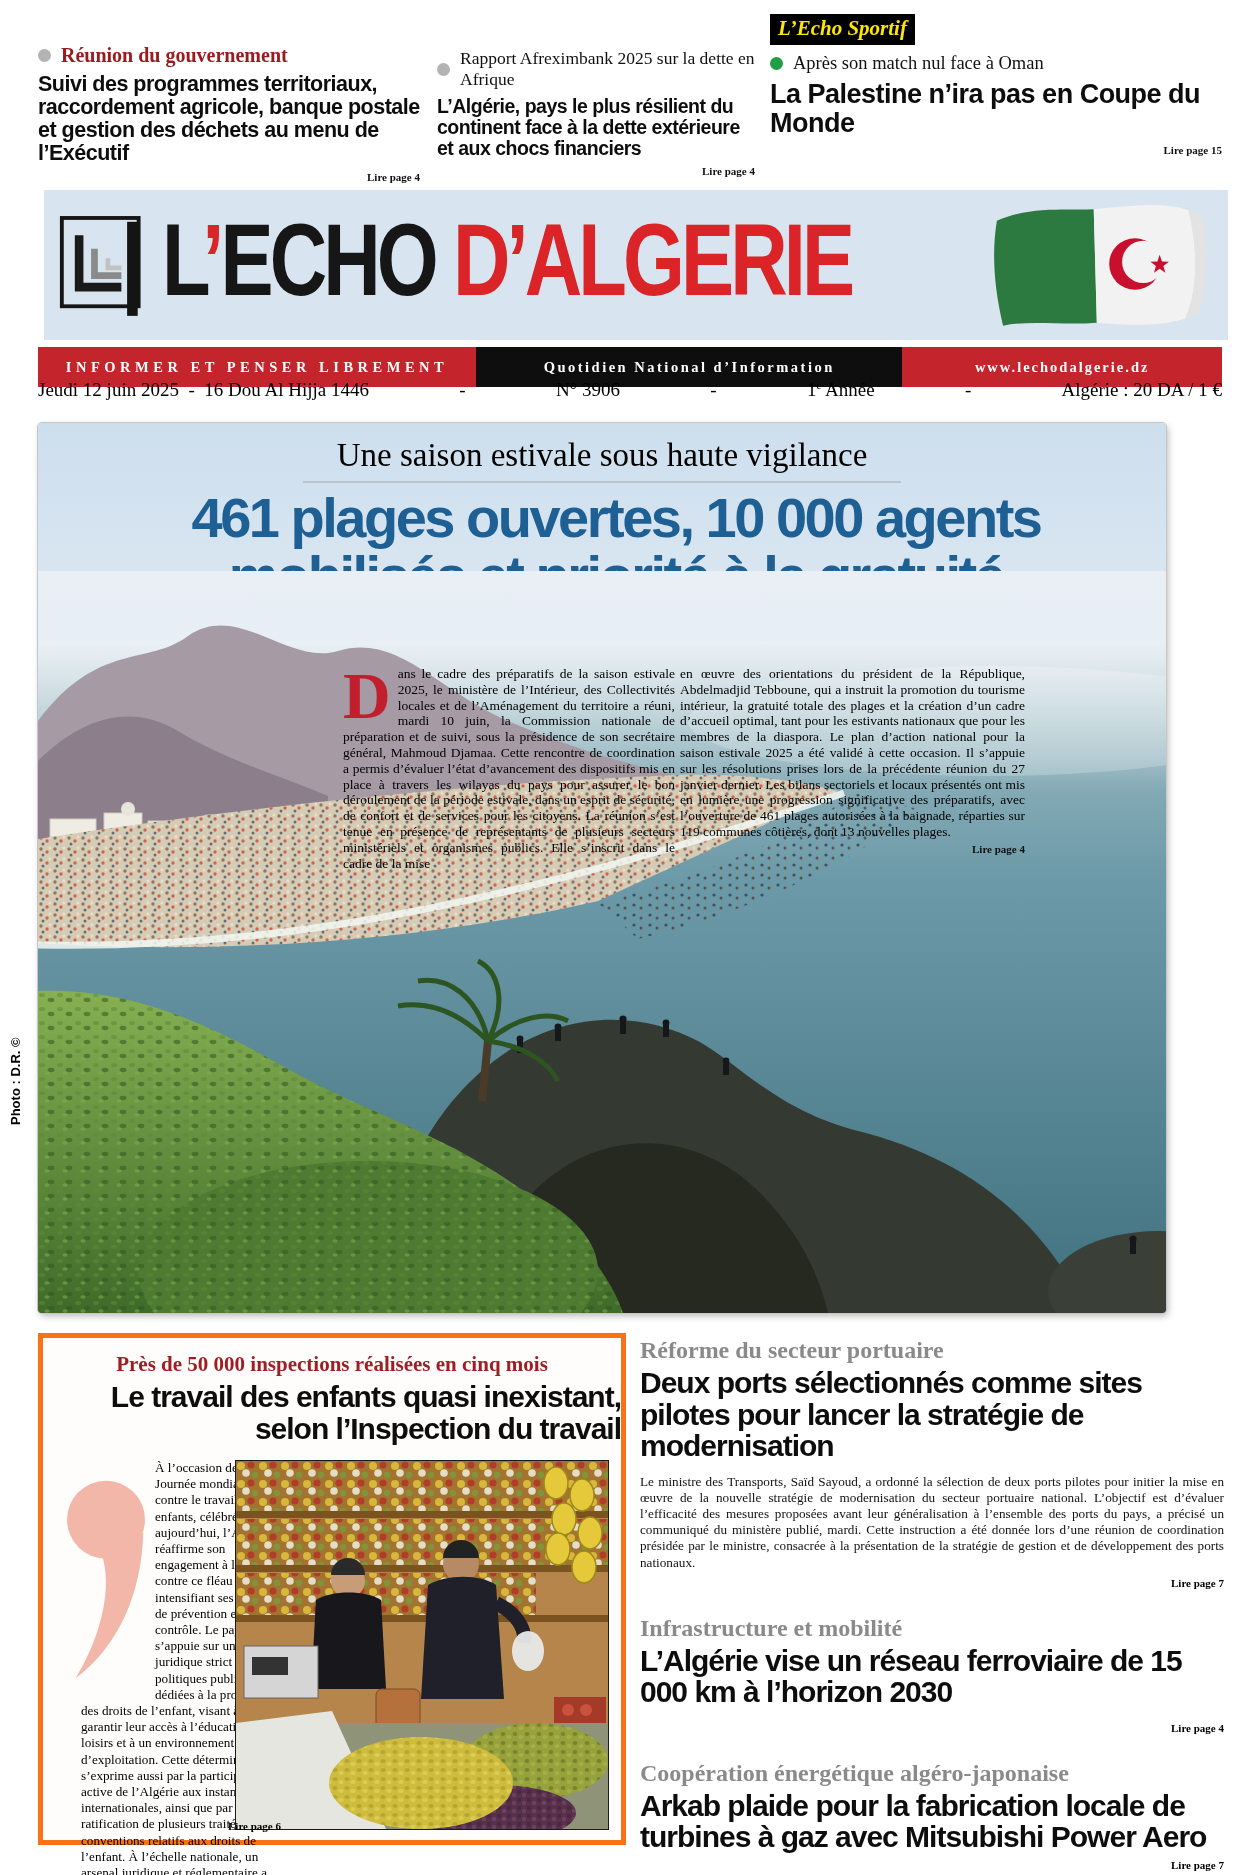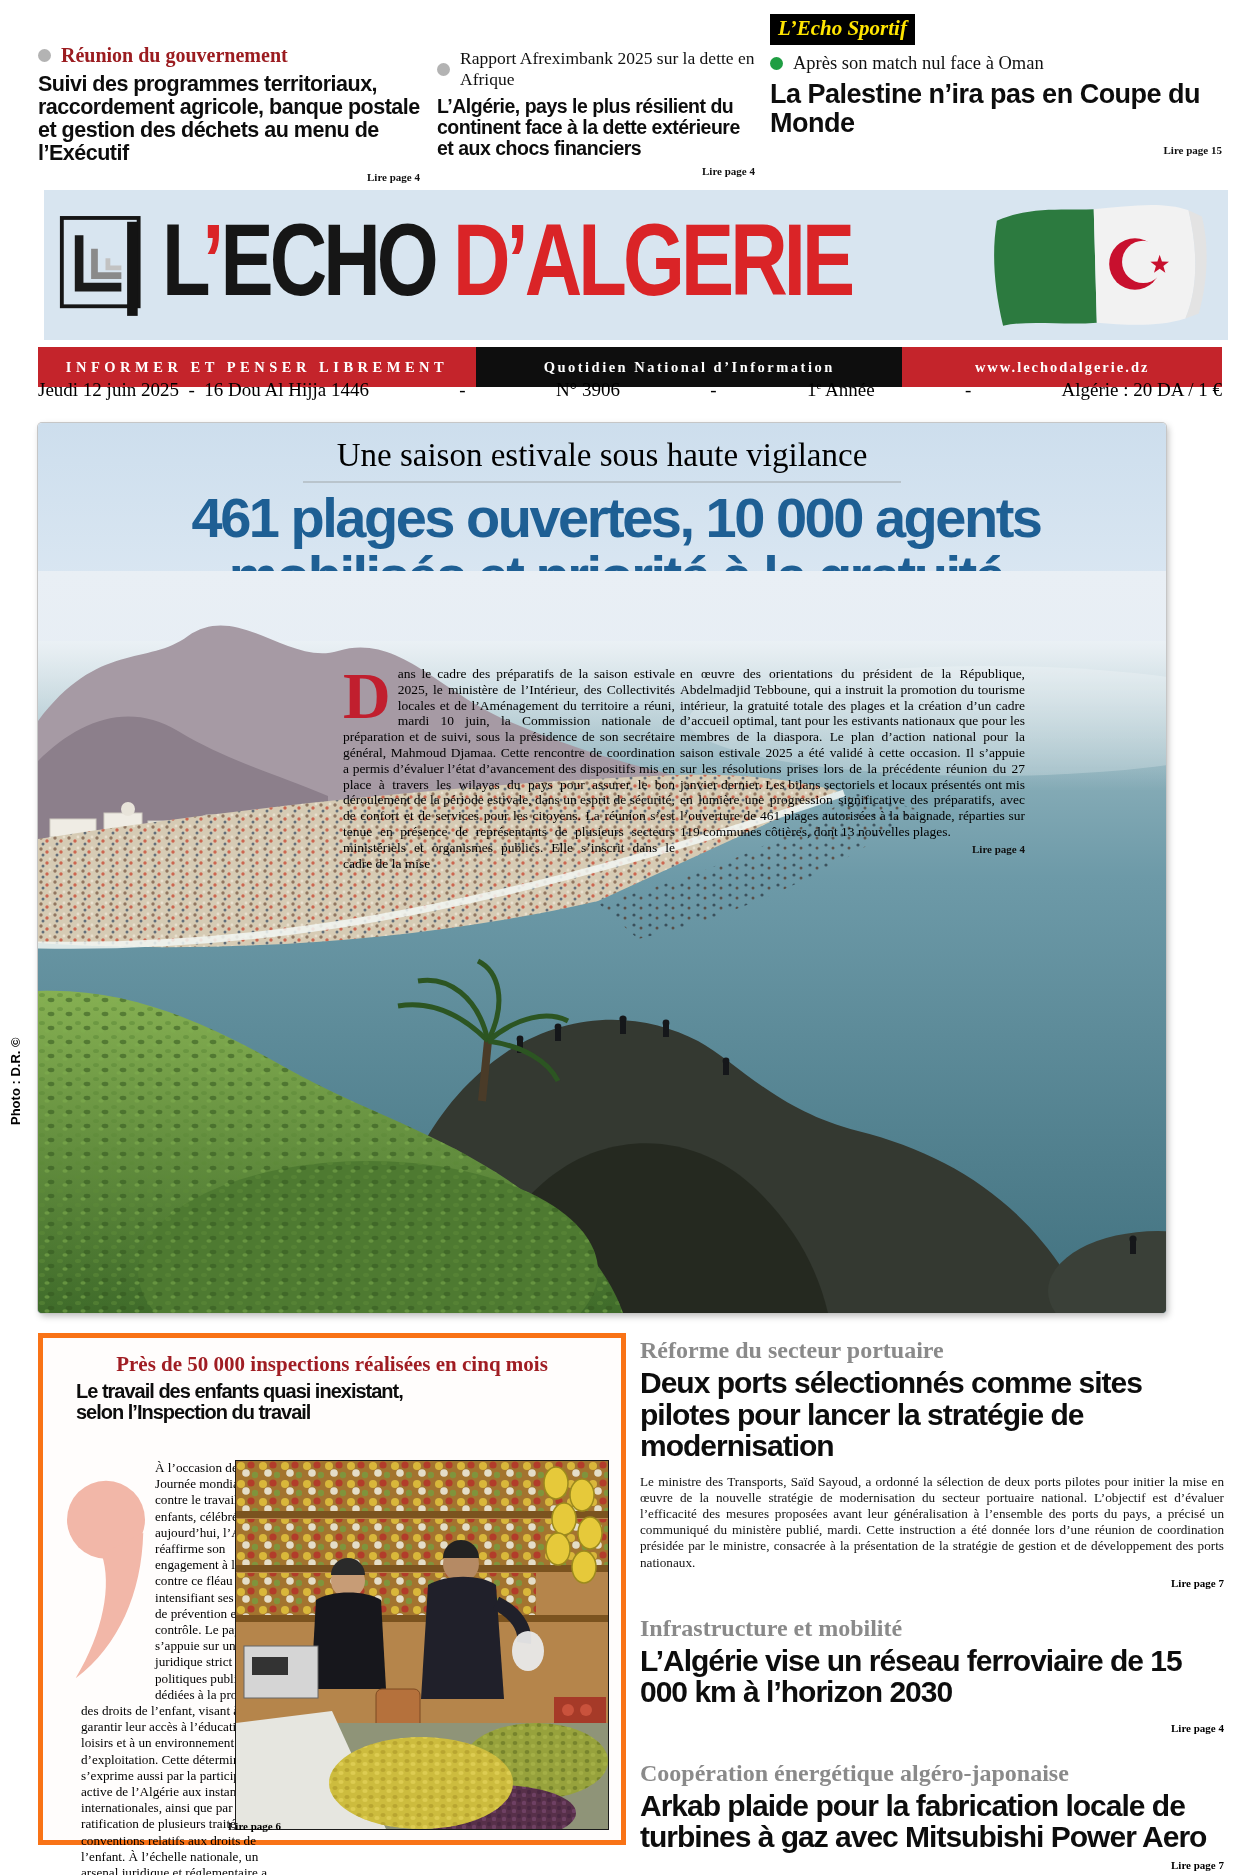--- a/index.html
+++ b/index.html
@@ -55,22 +55,22 @@
   .col2{left:642px;top:243px;width:345px;}
   .dropcap{float:left;color:#c11f2e;font:bold 66px/52px "Liberation Serif",serif;margin:4px 7px 0 0;}
   .col .lire{margin-top:3px;}
   .photo-credit{position:absolute;left:8px;top:1125px;transform:rotate(-90deg);
                 transform-origin:left top;font:bold 13px "Liberation Sans",sans-serif;color:#000;}
 
   
   .childbox{position:absolute;left:38px;top:1333px;width:588px;height:512px;box-sizing:border-box;
             border:5px solid #f97316;background:#fffdfc;}
   .c-kick{text-align:center;font:bold 21px "Liberation Serif",serif;color:#a01d23;margin-top:14px;}
-  .c-head{text-align:left;font-family:"Liberation Sans",sans-serif;font-weight:bold;
-          font-size:20px;letter-spacing:-1px;line-height:1.06;color:#0d0d0d;margin-top:4px;margin-left:33px;}
+  .c-head{text-align:right;font-family:"Liberation Sans",sans-serif;font-weight:bold;
+          font-size:30px;letter-spacing:-1px;line-height:1.06;color:#0d0d0d;margin-top:4px;margin-left:33px;}
   .c-body{position:absolute;left:38px;top:122px;width:200px;font:13.2px/16.2px "Liberation Serif",serif;color:#000;}
   .c-quote{float:left;margin:4px 10px 6px -14px;}
   .c-photo{position:absolute;right:12px;top:122px;width:372px;height:368px;border:1px solid #1a1a1a;}
   .c-lire{position:absolute;left:38px;bottom:8px;width:200px;text-align:right;
           font:bold 11px "Liberation Serif",serif;}
 
   
   .secs{position:absolute;left:640px;top:1337px;width:584px;}
   .s-kick{font:bold 24px "Liberation Serif",serif;color:#8a8a8a;}
   .s-head{font-family:"Liberation Sans",sans-serif;font-weight:bold;font-size:30px;

